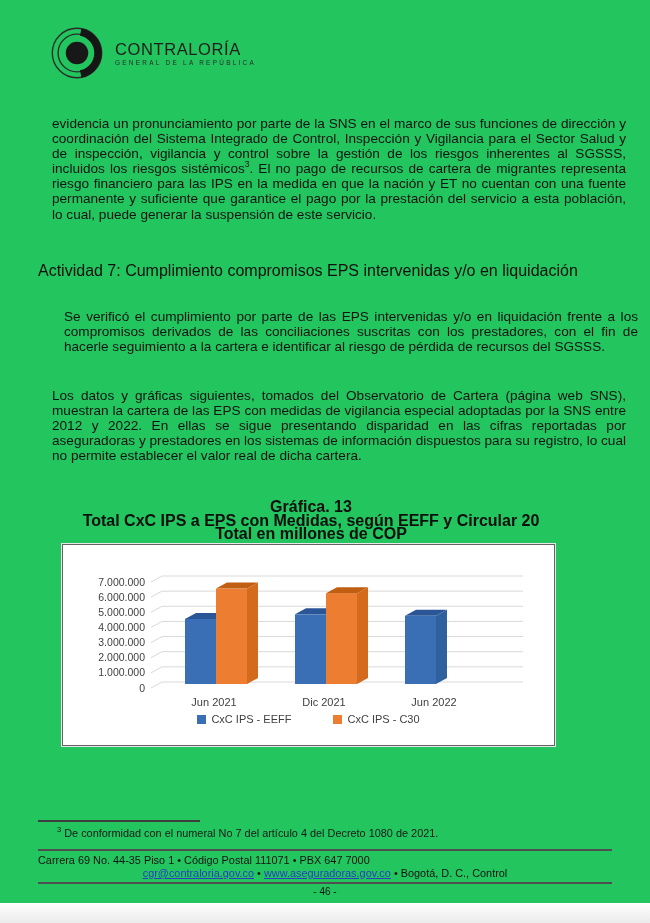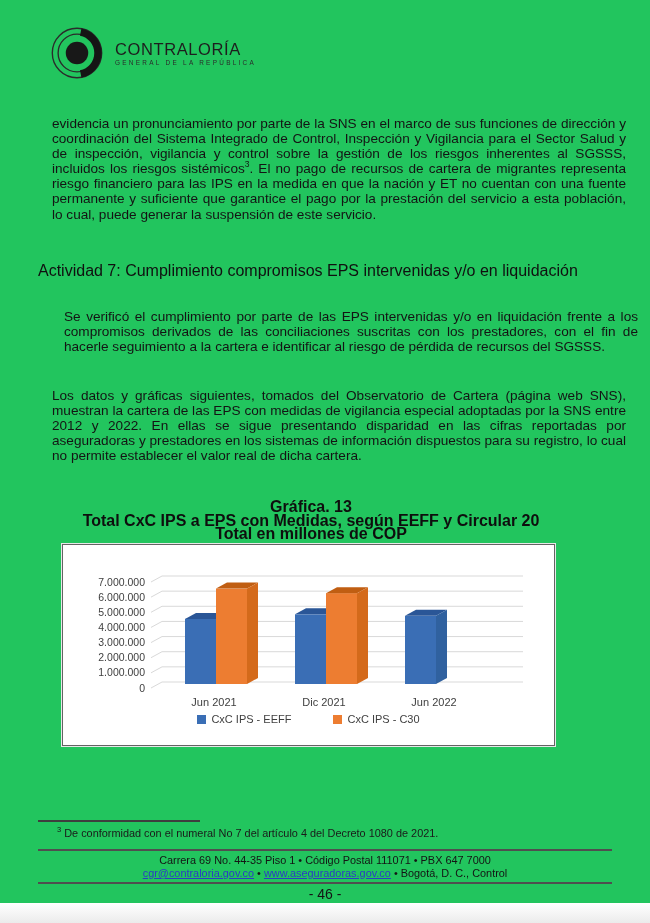--- a/index.html
+++ b/index.html
@@ -34,27 +34,27 @@
   #note-main{text-align:justify;}
   #fn-divider{position:absolute;left:38px;top:820px;width:162px;height:0;
         border-top:2px solid #3e3e3e;}
   #footnote{position:absolute;left:25px;top:827px;width:574px;
         font-size:10.9px;line-height:13px;color:#1a1a1a;margin-left:32px;}
   #footnote .fsup{vertical-align:super;font-size:7.5px;line-height:0;}
   
   .hrule{position:absolute;left:38px;width:574px;height:2px;background:#4f4f4f;}
   #rule-top{top:849px;}
   #rule-bottom{top:882px;}
-  #footer-line1{position:absolute;left:38px;top:854px;width:574px;text-align:center;
+  #footer-line1{position:absolute;left:38px;top:854px;width:574px;
         font-size:10.9px;color:#141414;}
   #footer-line2{position:absolute;left:38px;top:867px;width:574px;text-align:center;
         font-size:10.9px;color:#141414;}
   #footer-line2 a{color:#2b3cc4;}
   #page-num{position:absolute;left:38px;top:886px;width:574px;text-align:center;
-        font-size:14px;color:#141414;}
+        font-size:10px;color:#141414;}
   #bottom-band{position:absolute;left:0;right:0;bottom:0;height:20px;
         background:linear-gradient(#ffffff,#ebebeb);}
 </style>
 </head>
 <body>
 
 <div id="page">
 
   <div id="logo">
     <svg width="62" height="62" viewBox="0 0 64 64">

